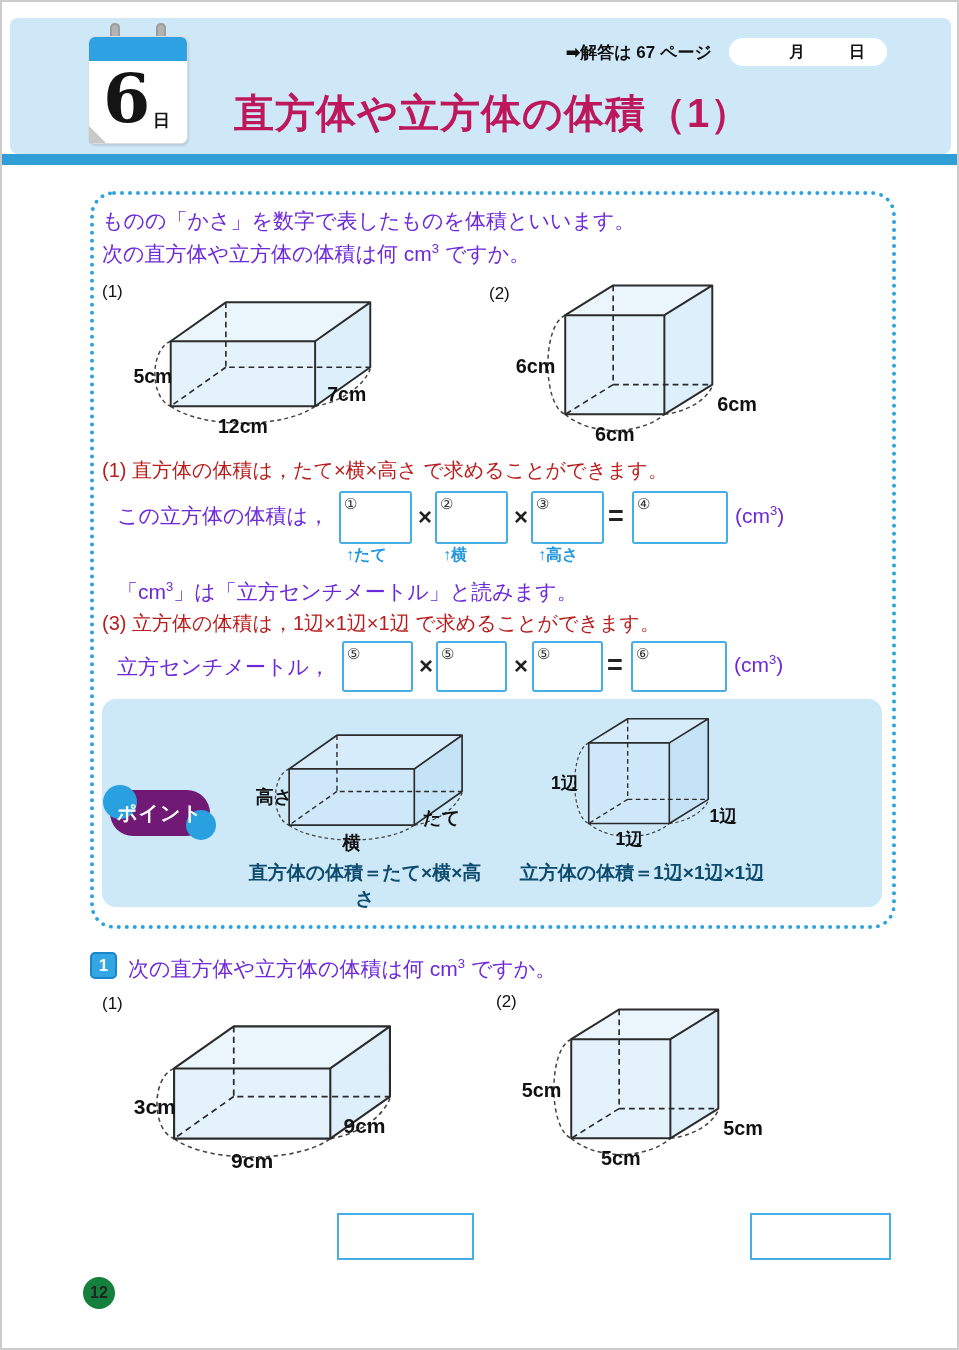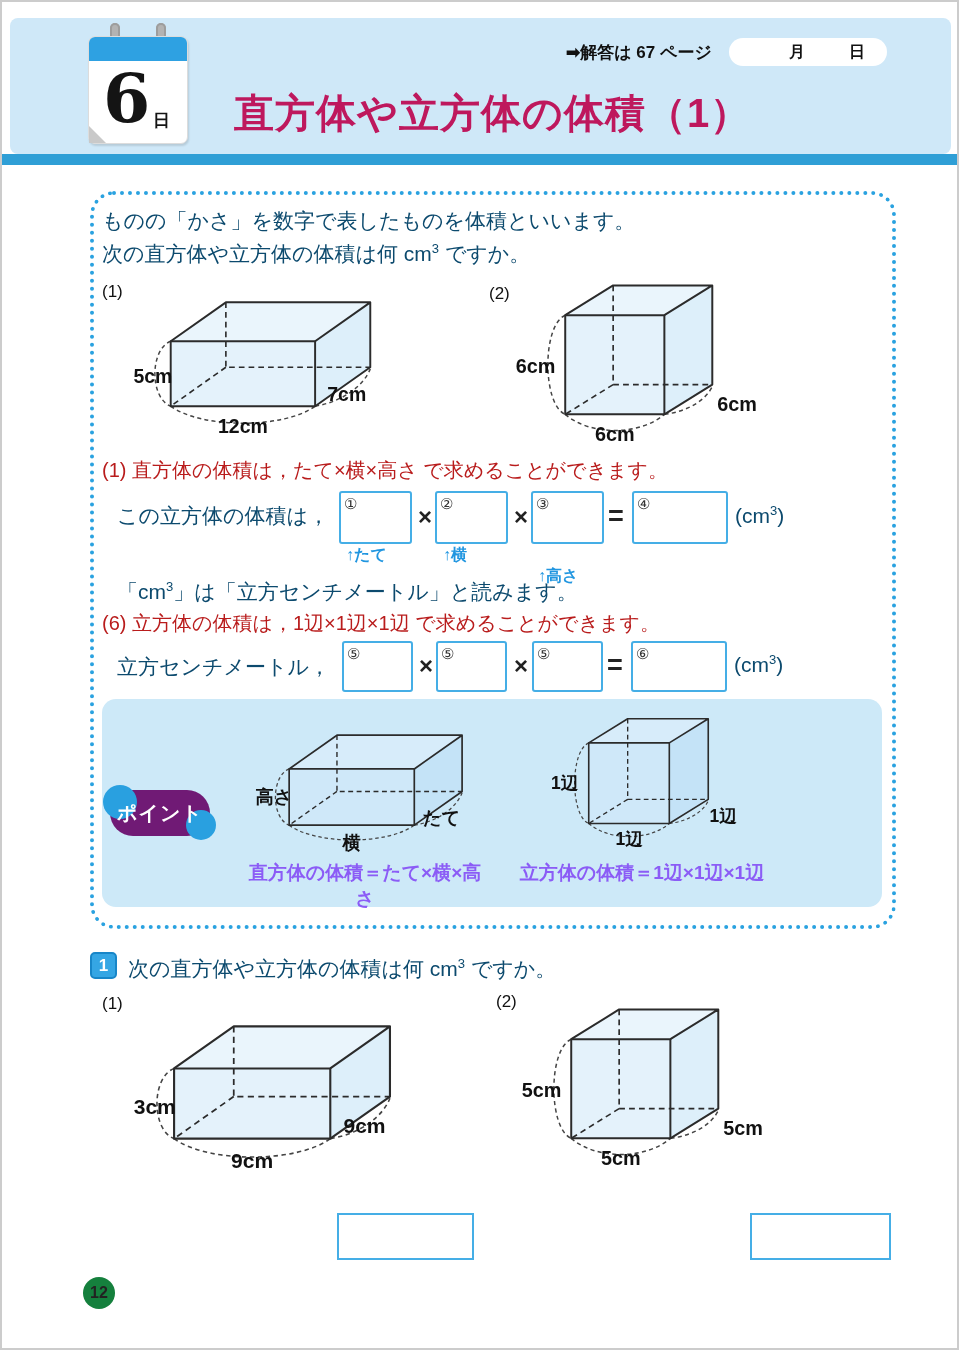--- a/index.html
+++ b/index.html
@@ -25,38 +25,38 @@
   .cal-fold { position:absolute; left:0; bottom:0; width:0; height:0; border-bottom:17px solid #c9c9c9; border-right:17px solid transparent; }
 
   .page-title { left:222px; top:84px; font-size:40px; font-weight:800; letter-spacing:1px; color:#be185d;margin-left:10px; }
   .answer-ref { left:564px; top:39px; font-size:17px; font-weight:bold; color:#111; }
   .date-pill { left:727px; top:36px; width:158px; height:28px; background:#ffffff; border-radius:15px;
     display:flex; align-items:center; justify-content:flex-end; gap:44px; padding:0 22px;
     font-size:16px; font-weight:bold; color:#111; }
 
   
   .lesson-box { left:88px; top:189px; width:806px; height:738px; border:4px dotted #2aa2e0; border-radius:24px; background:#fff; }
-  .t21 { font-size:21px; color:#0c4a6e; }
+  .t21 { font-size:21px; color:#6d28d9; }
   .t20 { font-size:20px; color:#b91c1c; }
   .fig-label { font-size:17px; color:#111; }
   sup { font-size:0.62em; }
 
   .fbox { background:#fff; border:2px solid #45aee6; border-radius:3px; }
   .fbox .num { position:absolute; left:3px; top:2px; font-size:15px; color:#333; }
   .op { font-size:24px; font-weight:bold; color:#222; }
   .arrow-lab { font-size:16px; font-weight:bold; color:#2196e0; }
 
   
   .point-box { left:100px; top:697px; width:780px; height:208px; background:#cde9f8; border-radius:14px; }
   .point-badge { left:108px; top:788px; width:100px; height:46px; background:#701a75; border-radius:24px;
     display:flex; align-items:center; justify-content:center; color:#fff; font-size:20px; font-weight:800; letter-spacing:1px; }
   .point-badge::before { content:""; position:absolute; left:-7px; top:-5px; width:34px; height:34px; border-radius:50%; background:#29a0e0; z-index:-0; }
   .point-badge::after { content:""; position:absolute; right:-6px; bottom:-4px; width:30px; height:30px; border-radius:50%; background:#29a0e0; }
   .point-badge span { position:relative; z-index:1; }
-  .p-cap { font-size:19px; font-weight:bold; color:#8b5cf6; text-align:center; }
+  .p-cap { font-size:19px; font-weight:bold; color:#0c4a6e; text-align:center; }
 
   
   .ex-badge { left:88px; top:950px; width:27px; height:27px; background:#35a6e4; border:2px solid #1886c8; border-radius:5px;
     display:flex; align-items:center; justify-content:center; color:#fff; font-size:17px; font-weight:bold; }
   .ans-box { background:#fff; border:2px solid #45aee6; }
   .page-num { left:81px; top:1275px; width:32px; height:32px; background:#15803d; border-radius:50%;
     display:flex; align-items:center; justify-content:center; font-size:16px; font-weight:bold; color:#222; }
 
   
   svg text { font-family:"Liberation Sans", sans-serif; font-weight:600; fill:#111; }
@@ -141,25 +141,25 @@
   <div class="abs fbox" style="left:529px; top:489px; width:73px; height:53px;">
       <span class="num">③</span>
     </div>
   <div class="abs op" style="left:606px; top:499px; font-size:27px;">=</div>
   <div class="abs fbox" style="left:630px; top:489px; width:96px; height:53px;">
       <span class="num">④</span>
     </div>
   <div class="abs t21" style="left:733px; top:501px;"><span>(cm</span><sup>3</sup><span>)</span></div>
   <div class="abs arrow-lab" style="left:344px; top:543px;">↑たて</div>
   <div class="abs arrow-lab" style="left:441px; top:543px;">↑横</div>
-  <div class="abs arrow-lab" style="left:536px; top:564px;">↑高さ</div>
+  <div class="abs arrow-lab" style="left:536px; top:543px;">↑高さ</div>
 
   <div class="abs t21" style="left:115px; top:576px;"><span>「cm</span><sup>3</sup><span>」は「立方センチメートル」と読みます。</span></div>
 
-  <div class="abs t20" style="left:100px; top:608px;">(6) 立方体の体積は，1辺×1辺×1辺 で求めることができます。</div>
+  <div class="abs t20" style="left:100px; top:608px;">(3) 立方体の体積は，1辺×1辺×1辺 で求めることができます。</div>
 
   <div class="abs t21" style="left:115px; top:651px;">立方センチメートル，</div>
   <div class="abs fbox" style="left:340px; top:639px; width:71px; height:51px;">
       <span class="num">⑤</span>
     </div>
   <div class="abs op" style="left:417px; top:650px;">×</div>
   <div class="abs fbox" style="left:434px; top:639px; width:71px; height:51px;">
       <span class="num">⑤</span>
     </div>
   <div class="abs op" style="left:512px; top:650px;">×</div>

